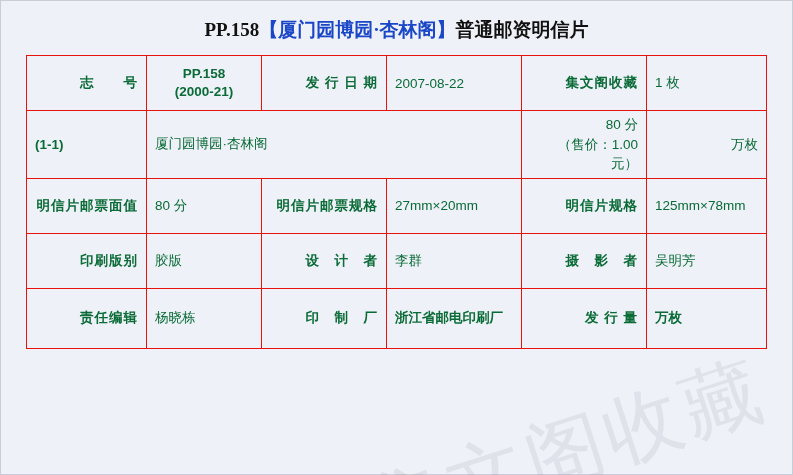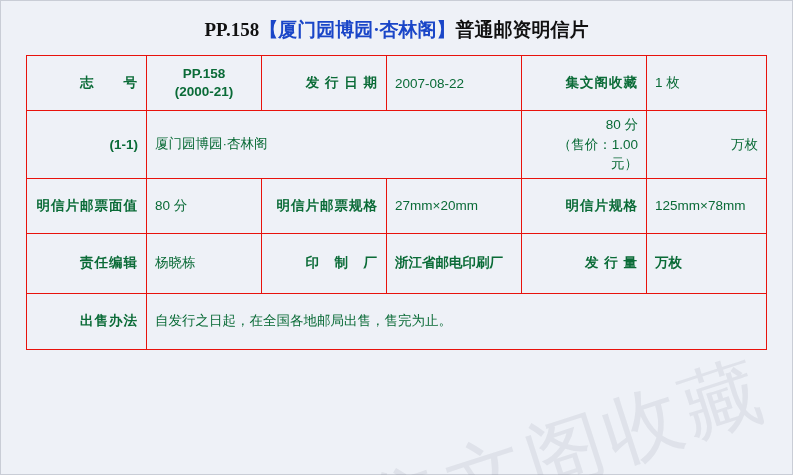--- a/index.html
+++ b/index.html
@@ -79,21 +79,21 @@
     font-weight: normal;
     margin-left: 11px;
   }
   .red {
     color: #e8120c;
     font-weight: bold;
   }
   .redc {
     color: #e8120c;
     font-weight: bold;
-    text-align: right;
+    text-align: left;
   }
   .blue {
     color: #1a46c8;
     font-weight: bold;
     text-align: center;
     line-height: 1.35;
   }
   .rightnum {
     text-align: right;
     color: #0a6b37;
@@ -159,29 +159,33 @@
 
       <tr>
         <td class="lbl">明信片邮票面值</td>
         <td class="val">80 分</td>
         <td class="lbl">明信片邮票规格</td>
         <td class="val">27mm×20mm</td>
         <td class="lbl">明信片规格</td>
         <td class="val">125mm×78mm</td>
       </tr>
 
+      <tr>
+        <td class="lbl">印刷版别</td>
+        <td class="val">胶版</td>
+        <td class="lbl">设　计　者</td>
+        <td class="val">李群</td>
+        <td class="lbl">摄　影　者</td>
+        <td class="val">吴明芳</td>
+      </tr>
 
       <tr class="tall">
         <td class="lbl">责任编辑</td>
         <td class="val">杨晓栋</td>
         <td class="lbl">印　制　厂</td>
         <td class="val twoline">浙江省邮电印刷厂</td>
         <td class="lbl">发 行 量</td>
         <td class="red">万枚</td>
       </tr>
 
-      <tr class="talls">
-        <td class="lbl">出售办法</td>
-        <td class="val" colspan="5">自发行之日起，在全国各地邮局出售，售完为止。</td>
-      </tr>
     </tbody>
   </table>
 </div>
 
 </body></html>

